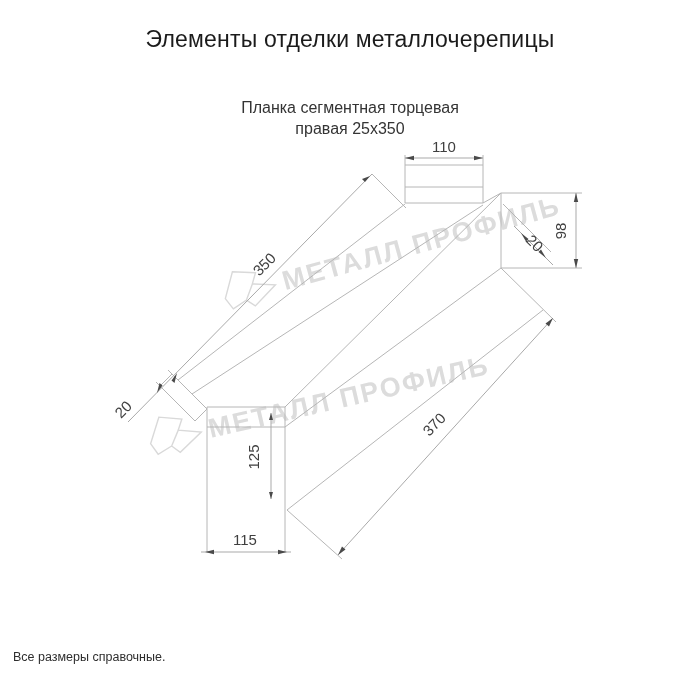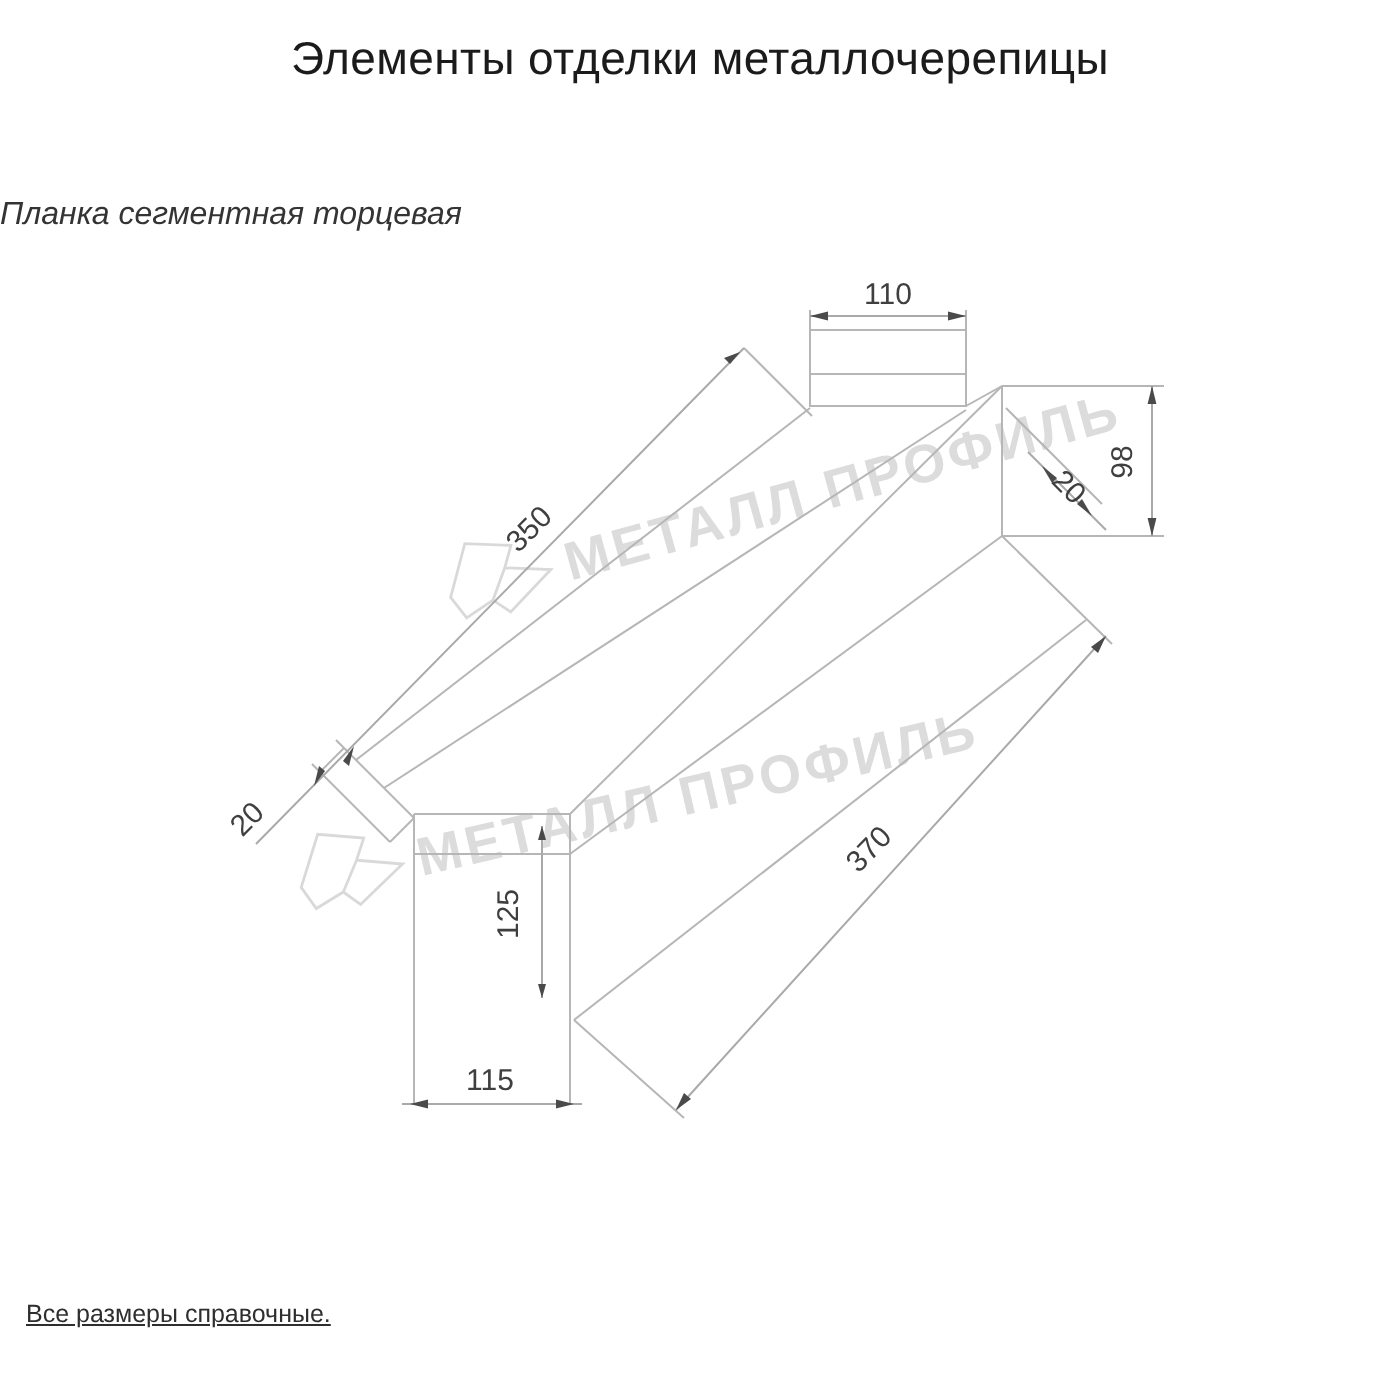--- a/index.html
+++ b/index.html
@@ -1,40 +1,41 @@
 <!DOCTYPE html>
 <html><head>
 <meta charset="utf-8">
 <style>
   html,body{margin:0;padding:0;background:#fff;}
   .stage{position:relative;width:700px;height:700px;background:#ffffff;overflow:hidden;
          font-family:"Liberation Sans","DejaVu Sans",sans-serif;}
-  .title{position:absolute;top:16px;left:0;width:100%;text-align:center;
+  .title{position:absolute;top:26px;left:0;width:100%;text-align:center;
          font-size:23px;color:#1b1b1b;letter-spacing:.2px;}
-  .subtitle{position:absolute;top:97px;left:0;width:100%;text-align:left;
-            font-size:16px;line-height:21px;color:#343434;font-style:italic;}
-  .footer{position:absolute;left:13px;top:648px;font-size:12.5px;line-height:19px;color:#2e2e2e;text-decoration:underline;}
+  .subtitle{position:absolute;top:97px;left:0;width:100%;text-align:center;
+            font-size:16px;line-height:21px;color:#343434;}
+  .footer{position:absolute;left:13px;top:648px;font-size:12.5px;line-height:19px;color:#2e2e2e;}
   svg{position:absolute;left:0;top:0;}
   .obj{stroke:#b6b6b6;stroke-width:1;fill:none;}
   .dim{stroke:#a9a9a9;stroke-width:1;fill:none;}
   .arr{fill:#4a4a4a;stroke:none;}
   .dimtxt{fill:#3f3f3f;font-size:15px;font-family:"Liberation Sans","DejaVu Sans",sans-serif;}
   .wmtxt{fill:#dcdcdc;font-size:27px;font-weight:bold;letter-spacing:2px;
          font-family:"Liberation Sans","DejaVu Sans",sans-serif;}
   .wmlogo{stroke:#d9d9d9;stroke-width:1.4;fill:#ffffff;}
 </style>
 </head>
 <body>
 
 <div class="stage">
 
   <div class="title">Элементы отделки металлочерепицы</div>
 
   <div class="subtitle">
     <div>Планка сегментная торцевая</div>
+    <div>правая 25х350</div>
   </div>
 
   <svg width="700" height="700" viewBox="0 0 700 700">
 
     <g transform="translate(225,305) rotate(-15.5)">
       <path class="wmlogo" d="M2,-6 L16,-30 L38,-23 L32,-13 L54,-6 L29,9 L22,1 L7,6 Z M32,-13 L22,1"></path>
       <text class="wmtxt" x="62" y="2">МЕТАЛЛ ПРОФИЛЬ</text>
     </g>
     <g transform="translate(150,450) rotate(-13)">
       <path class="wmlogo" d="M2,-6 L16,-30 L38,-23 L32,-13 L54,-6 L29,9 L22,1 L7,6 Z M32,-13 L22,1"></path>

